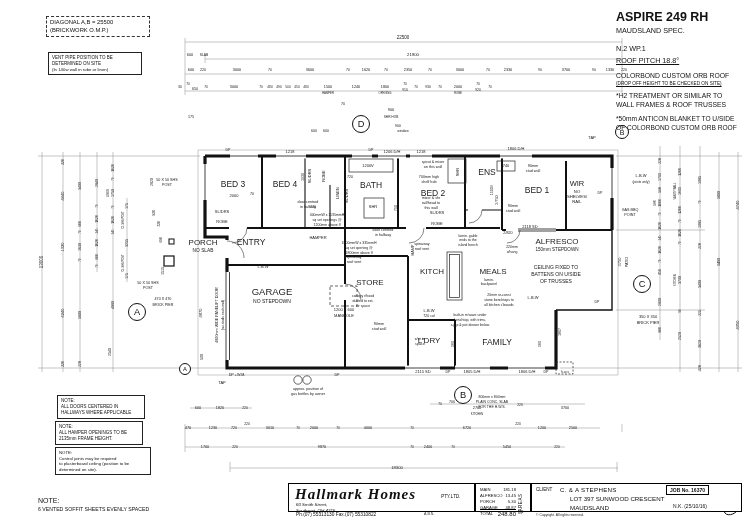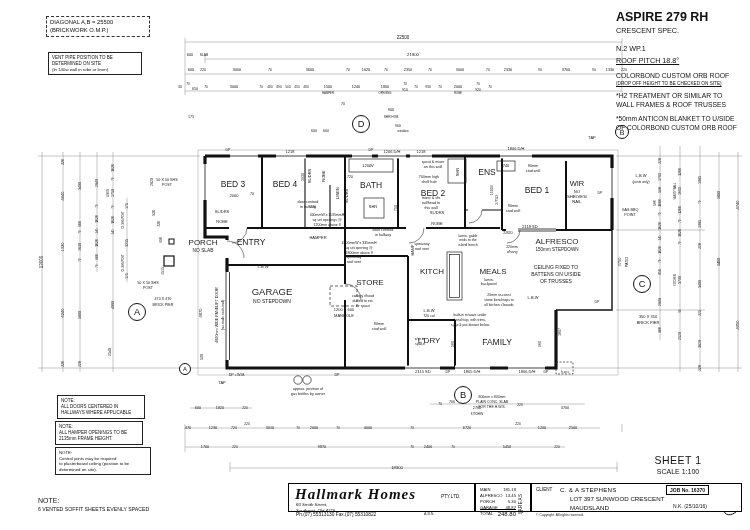--- a/index.html
+++ b/index.html
@@ -474,36 +474,32 @@
       </div>
       <div class="notebox solid" style="left: 55px; top: 447px; width: 88px;">
         <div style="font-size: 4.3px;">NOTE:</div>
         <div style="font-size: 4.3px;">Control joints may be required</div>
         <div style="font-size: 4.3px;">to plasterboard ceiling (position to be</div>
         <div style="font-size: 4.3px;">determined on site).</div>
       </div>
     </div>
 
   <div id="header">
-      <div style="font-size: 12.5px; margin-top: 0px; font-weight: bold;">ASPIRE 279 RH</div>
-      <div style="font-size: 7.2px; margin-top: 3px;">CRESCENT SPEC.</div>
+      <div style="font-size: 12.5px; margin-top: 0px; font-weight: bold;">ASPIRE 249 RH</div>
+      <div style="font-size: 7.2px; margin-top: 3px;">MAUDSLAND SPEC.</div>
       <div style="font-size: 7.2px; margin-top: 9px;">N.2       WP.1</div>
       <div class="uline" style="font-size: 7.2px; margin-top: 4px;">ROOF PITCH 18.8°</div>
       <div style="font-size: 6.8px; margin-top: 7px;">COLORBOND CUSTOM ORB ROOF</div>
       <div class="uline" style="font-size: 4.7px; margin-top: 1px;">(DROP OFF HEIGHT TO BE CHECKED ON SITE)</div>
       <div style="font-size: 6.8px; margin-top: 6px;">*H2 TREATMENT OR SIMILAR TO</div>
       <div style="font-size: 6.8px; margin-top: 1px;">WALL FRAMES &amp; ROOF TRUSSES</div>
       <div style="font-size: 6.6px; margin-top: 6px;">*50mm ANTICON BLANKET TO U/SIDE</div>
       <div style="font-size: 6.6px; margin-top: 1px;">OF COLORBOND CUSTOM ORB ROOF</div>
     </div>
 
-  <div id="sheet">
-    <div id="sheet-title">SHEET 1</div>
-    <div id="sheet-scale">SCALE 1:100</div>
-  </div>
 
   <div id="titleblock">
     <div class="tb-box" id="tb-company">
       <div id="logo">Hallmark Homes</div>
       <div id="logo-suffix">PTY.LTD.</div>
       <div id="tb-addr">
         <div>60 Smith Street,</div>
         <div>Southport, Qld 4215</div>
       </div>
       <div id="tb-phone">Ph.(07) 55313130     Fax.(07) 55310822</div>

